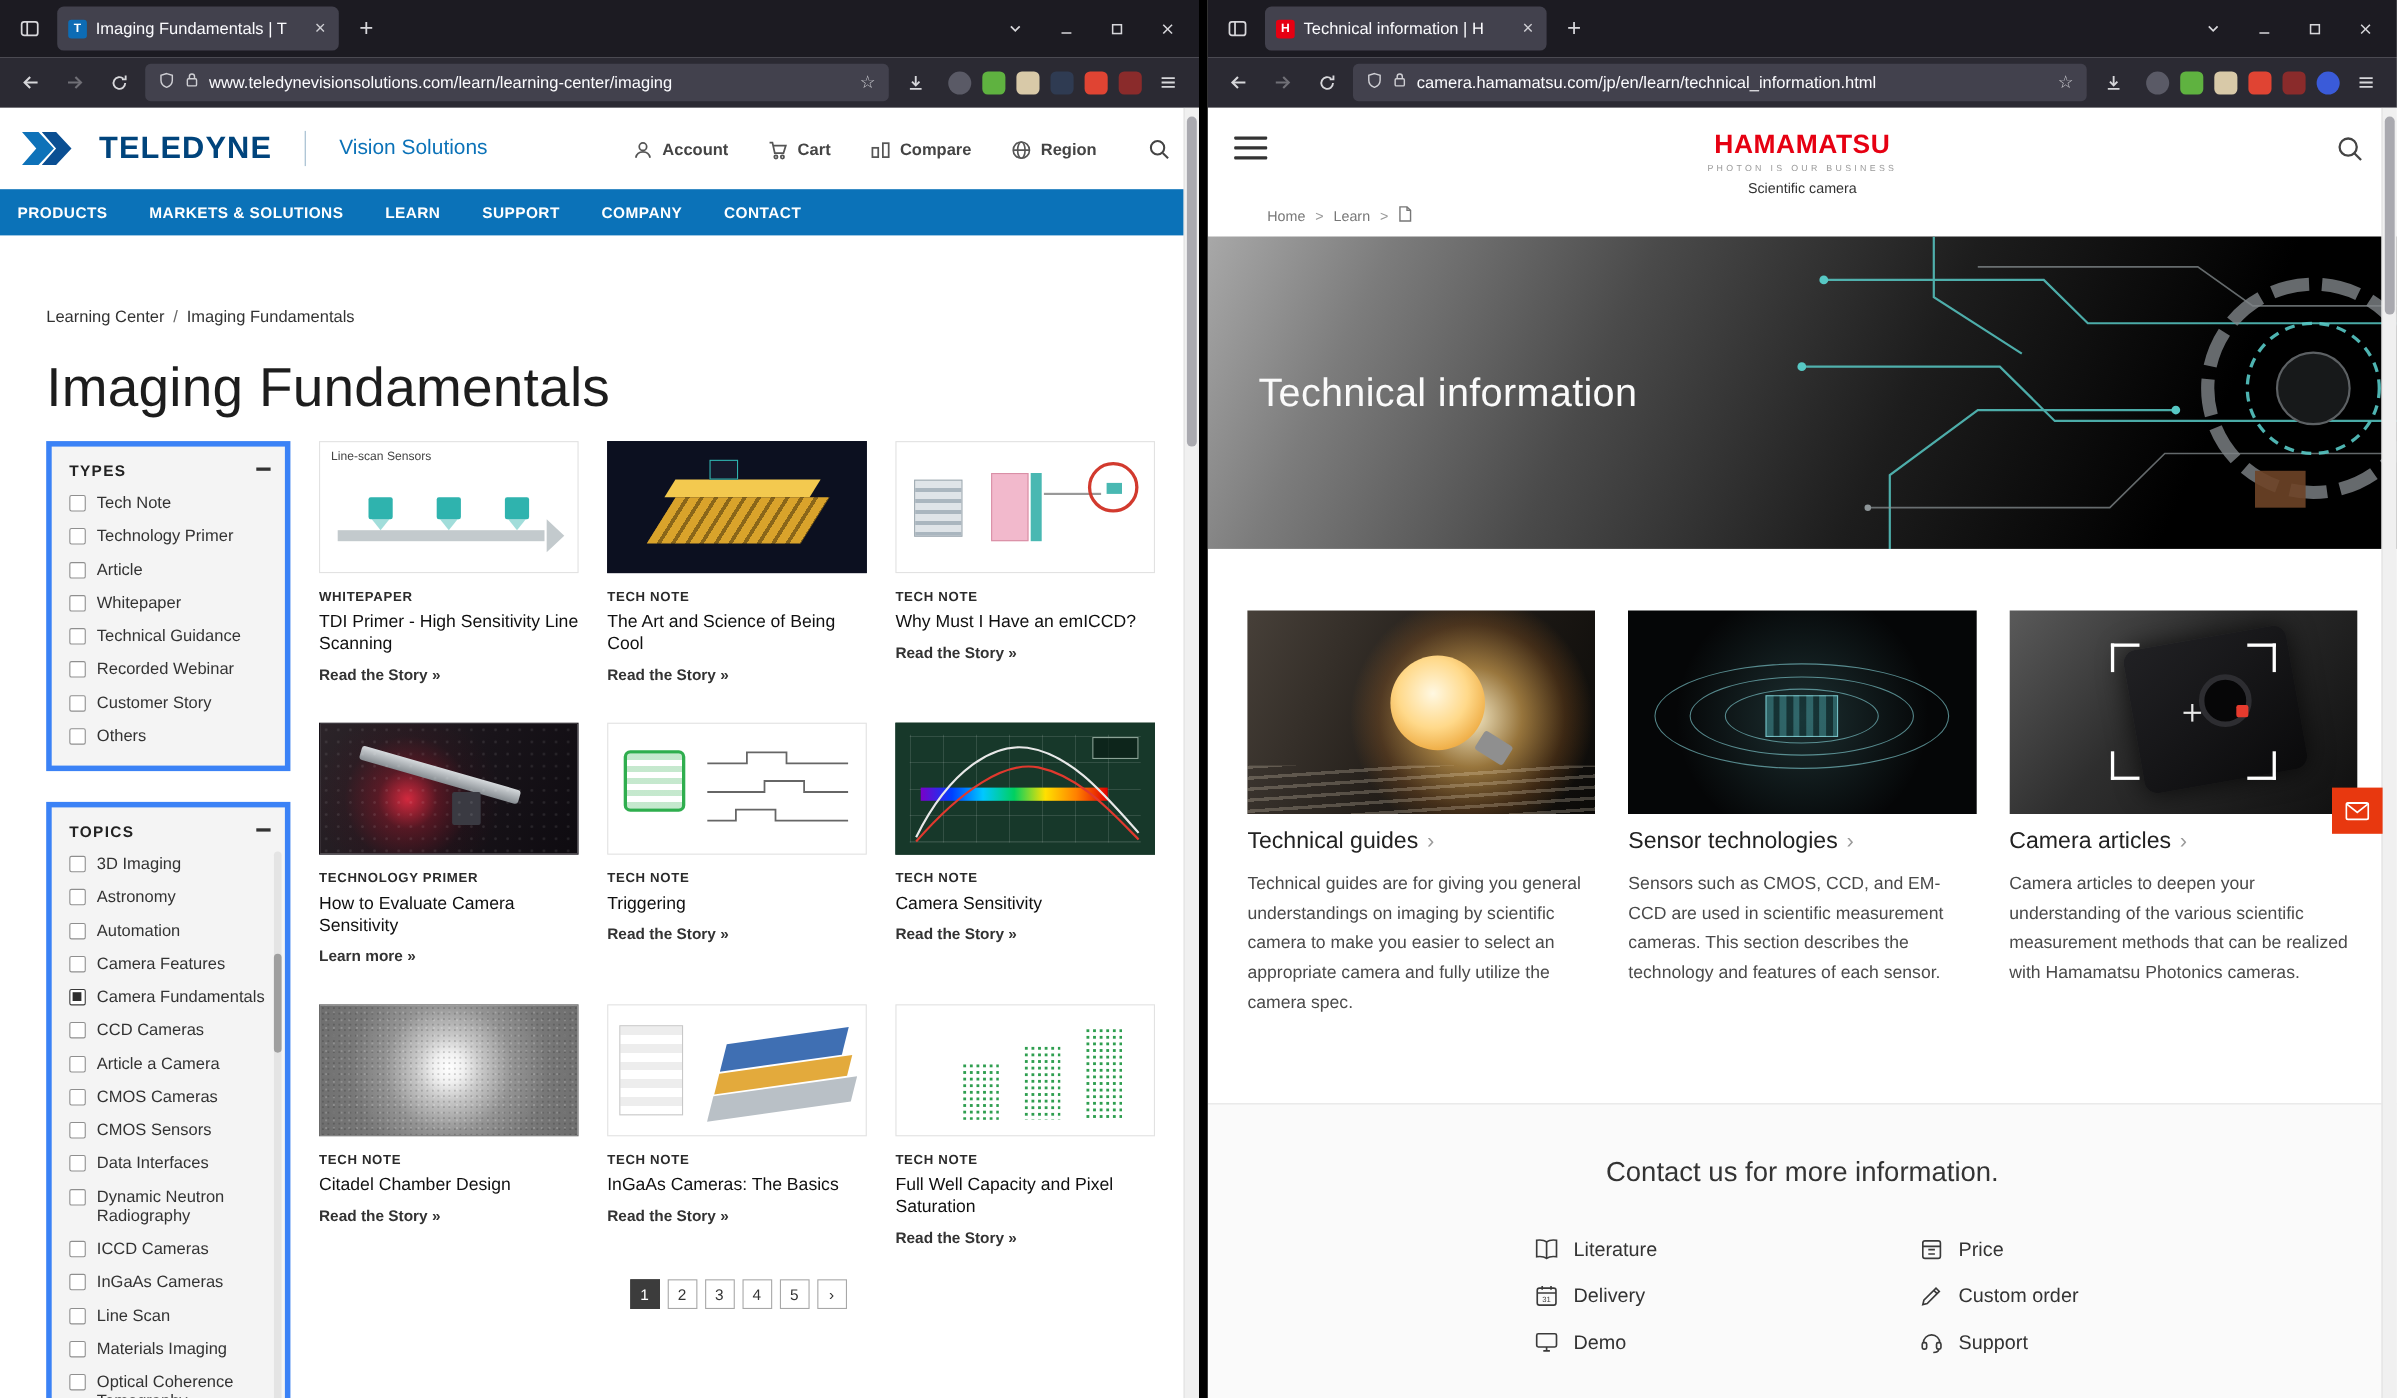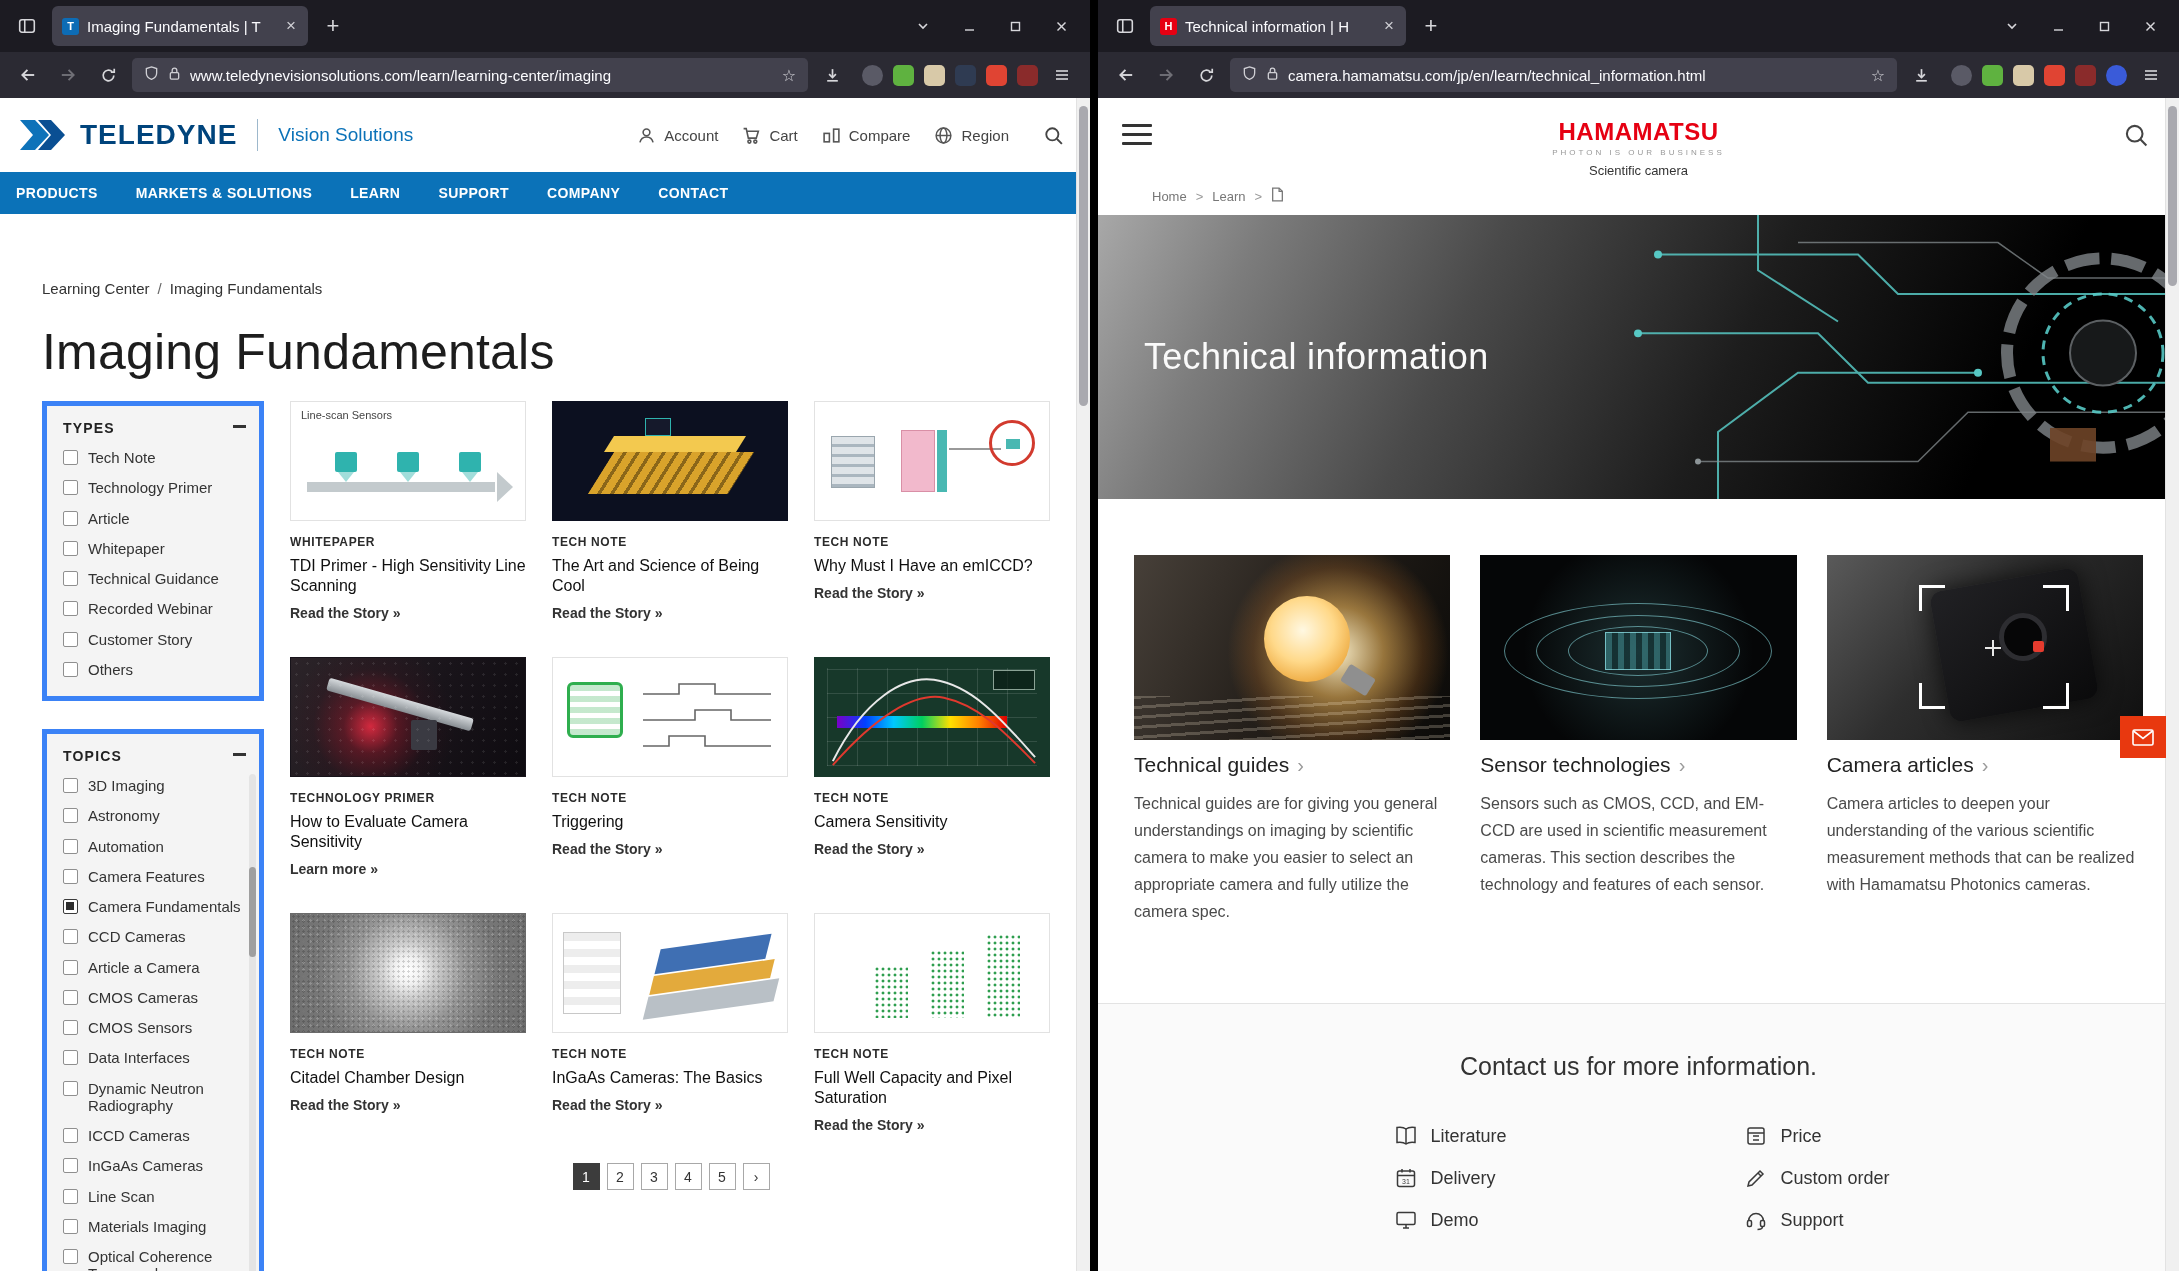--- a/index.html
+++ b/index.html
@@ -40,25 +40,25 @@
   .ext.e7 { background:#3a5bd9; border-radius:50%; }
 
   .content { flex:1; position:relative; background:#fff; overflow:hidden; }
 
   
   .pg-scroll { position:absolute; top:0; right:0; bottom:0; width:14px; background:#f0f0f0; border-left:1px solid #e2e2e2; z-index:40; }
   .pg-thumb { position:absolute; left:2px; right:2px; border-radius:5px; background:#a9a9af; }
 
   
   .t-header { height:74px; display:flex; align-items:center; padding:0 26px 0 20px; }
-  .t-logo { display:flex; align-items:center; gap:14px; }
+  .t-logo { display:flex; align-items:center; gap:24px; }
   .t-brand { font-size:28px; font-weight:bold; color:#00447c; letter-spacing:1px; }
   .t-divider { width:1px; height:32px; background:#9db8cc; margin:0 6px; }
   .t-brand-sub { font-size:19px; color:#0b72b8; }
-  .t-utils { margin-left:auto; display:flex; align-items:center; gap:24px; }
+  .t-utils { margin-left:auto; display:flex; align-items:flex-end; gap:36px;font-weight:bold; }
   .t-util { display:flex; align-items:center; gap:8px; font-size:15px; color:#444; }
   .t-util svg { display:block; }
   .t-search { margin-left:10px; }
 
   .t-nav { height:42px; background:#0b72b8; display:flex; align-items:center; gap:38px; padding:0 16px; }
   .t-nav-item { color:#fff; font-size:14px; font-weight:bold; letter-spacing:.4px; white-space:nowrap; }
 
   .t-main { padding:66px 38px 0 42px; }
   .t-breadcrumb { font-size:15px; color:#333; display:flex; gap:8px; }
   .t-breadcrumb .sep { color:#666; }

